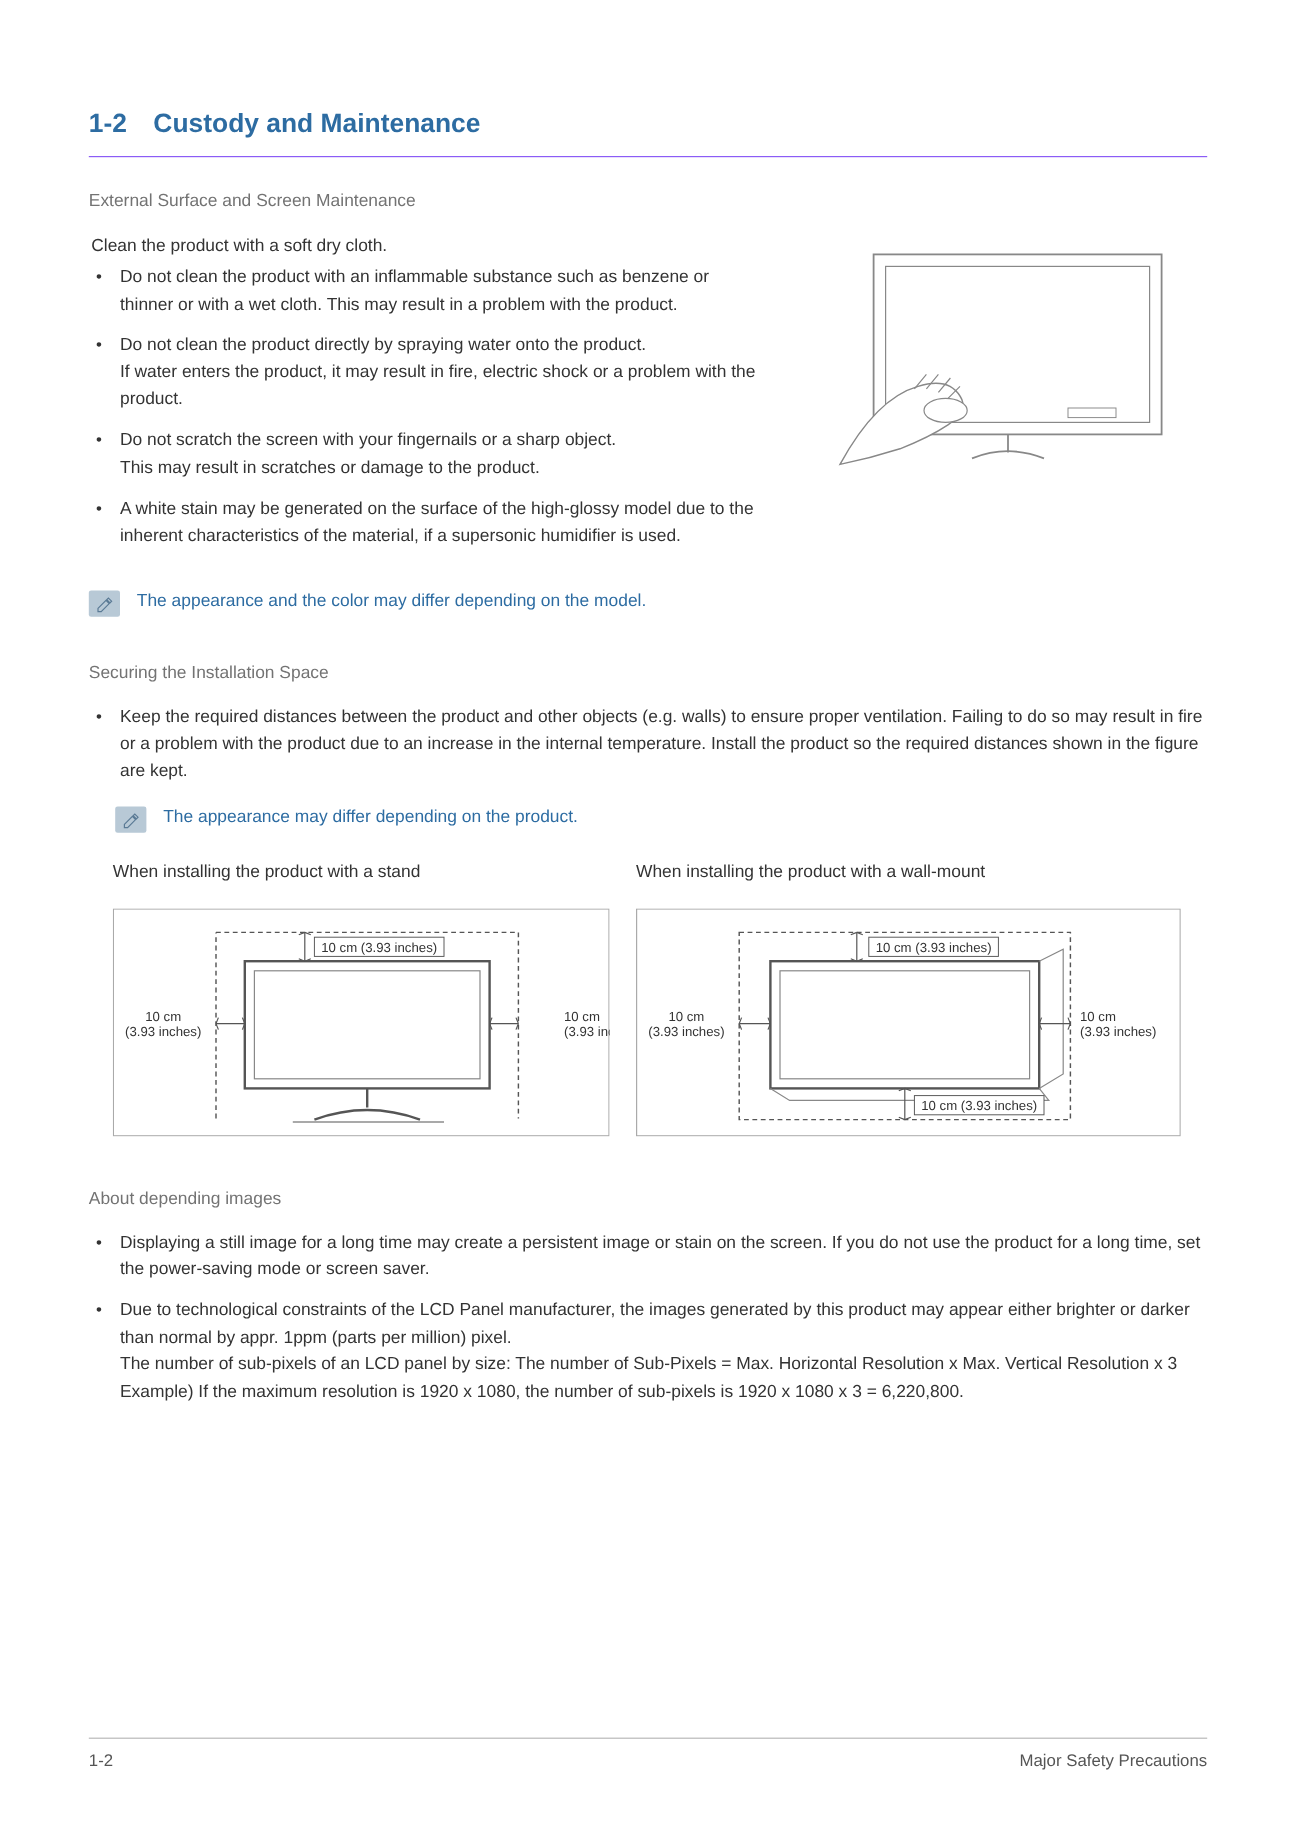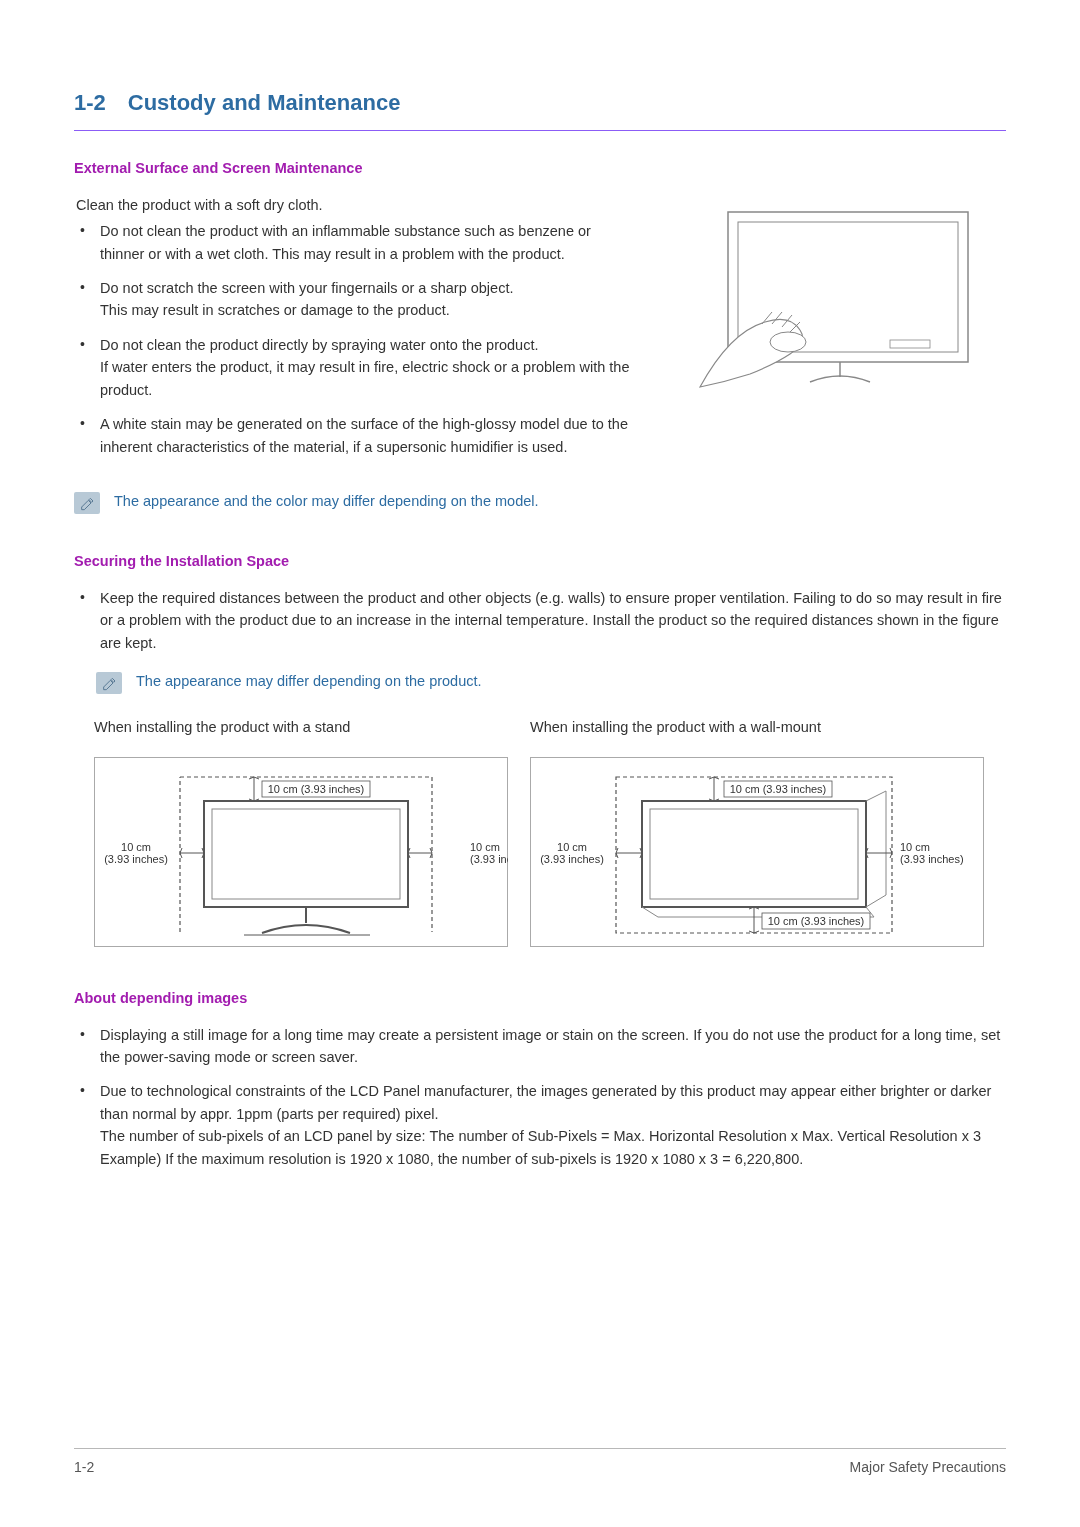--- a/index.html
+++ b/index.html
@@ -19,24 +19,24 @@
   .section-title {
     color: #2d6ca2;
     font-size: 22px;
     font-weight: bold;
     padding-bottom: 10px;
     border-bottom: 1px solid #8b5cf6;
     margin-bottom: 26px;
   }
   .section-title .num { margin-right: 22px; }
   .subhead {
-    font-weight: bold;
+    font-weight: normal;
     font-size: 14.5px;
     margin-bottom: 14px;
-    color: #a21caf;
+    color: #737373;
   }
   .intro { margin-bottom: 4px; margin-left: 2px; }
   .two-col {
     display: flex;
     gap: 30px;
     margin-bottom: 20px;
   }
   .col-left { flex: 0 0 560px; }
   .col-right { flex: 1; display: flex; justify-content: center; align-items: flex-start; padding-top: 8px; }
   ul.bullets { list-style: none; padding-left: 2px; }
@@ -83,26 +83,26 @@
   <div class="subhead">External Surface and Screen Maintenance</div>
 
   <div class="two-col">
     <div class="col-left">
       <div class="intro">Clean the product with a soft dry cloth.</div>
       <ul class="bullets">
         <li>
           <span>Do not clean the product with an inflammable substance such as benzene or thinner or with a wet cloth. This may result in a problem with the product.</span>
         </li>
         <li>
+          <span>Do not clean the product directly by spraying water onto the product.</span>
+          <span class="sub">If water enters the product, it may result in fire, electric shock or a problem with the product.</span>
+        </li>
+        <li>
           <span>Do not scratch the screen with your fingernails or a sharp object.</span>
           <span class="sub">This may result in scratches or damage to the product.</span>
-        </li>
-        <li>
-          <span>Do not clean the product directly by spraying water onto the product.</span>
-          <span class="sub">If water enters the product, it may result in fire, electric shock or a problem with the product.</span>
         </li>
         <li>
           <span>A white stain may be generated on the surface of the high-glossy model due to the inherent characteristics of the material, if a supersonic humidifier is used.</span>
         </li>
       </ul>
     </div>
     <div class="col-right">
       <div>
         <svg width="290" height="190" viewBox="0 0 290 190">
           <rect x="38" y="10" width="240" height="150" fill="none" stroke="#888" stroke-width="1.5"></rect>
@@ -242,21 +242,21 @@
     </div>
   </div>
 
   <div class="subhead">About depending images</div>
   <div class="persistent">
     <ul class="bullets">
       <li>
         <span>Displaying a still image for a long time may create a persistent image or stain on the screen. If you do not use the product for a long time, set the power-saving mode or screen saver.</span>
       </li>
       <li>
-        <span>Due to technological constraints of the LCD Panel manufacturer, the images generated by this product may appear either brighter or darker than normal by appr. 1ppm (parts per required) pixel.</span>
+        <span>Due to technological constraints of the LCD Panel manufacturer, the images generated by this product may appear either brighter or darker than normal by appr. 1ppm (parts per million) pixel.</span>
         <span class="sub">The number of sub-pixels of an LCD panel by size:  The number of Sub-Pixels = Max. Horizontal Resolution x Max. Vertical Resolution x 3</span>
         <span class="sub">Example) If the maximum resolution is 1920 x 1080, the number of sub-pixels is 1920 x 1080 x 3 = 6,220,800.</span>
       </li>
     </ul>
   </div>
 
 </div>
 
 <div class="footer">
   <span>1-2</span>

